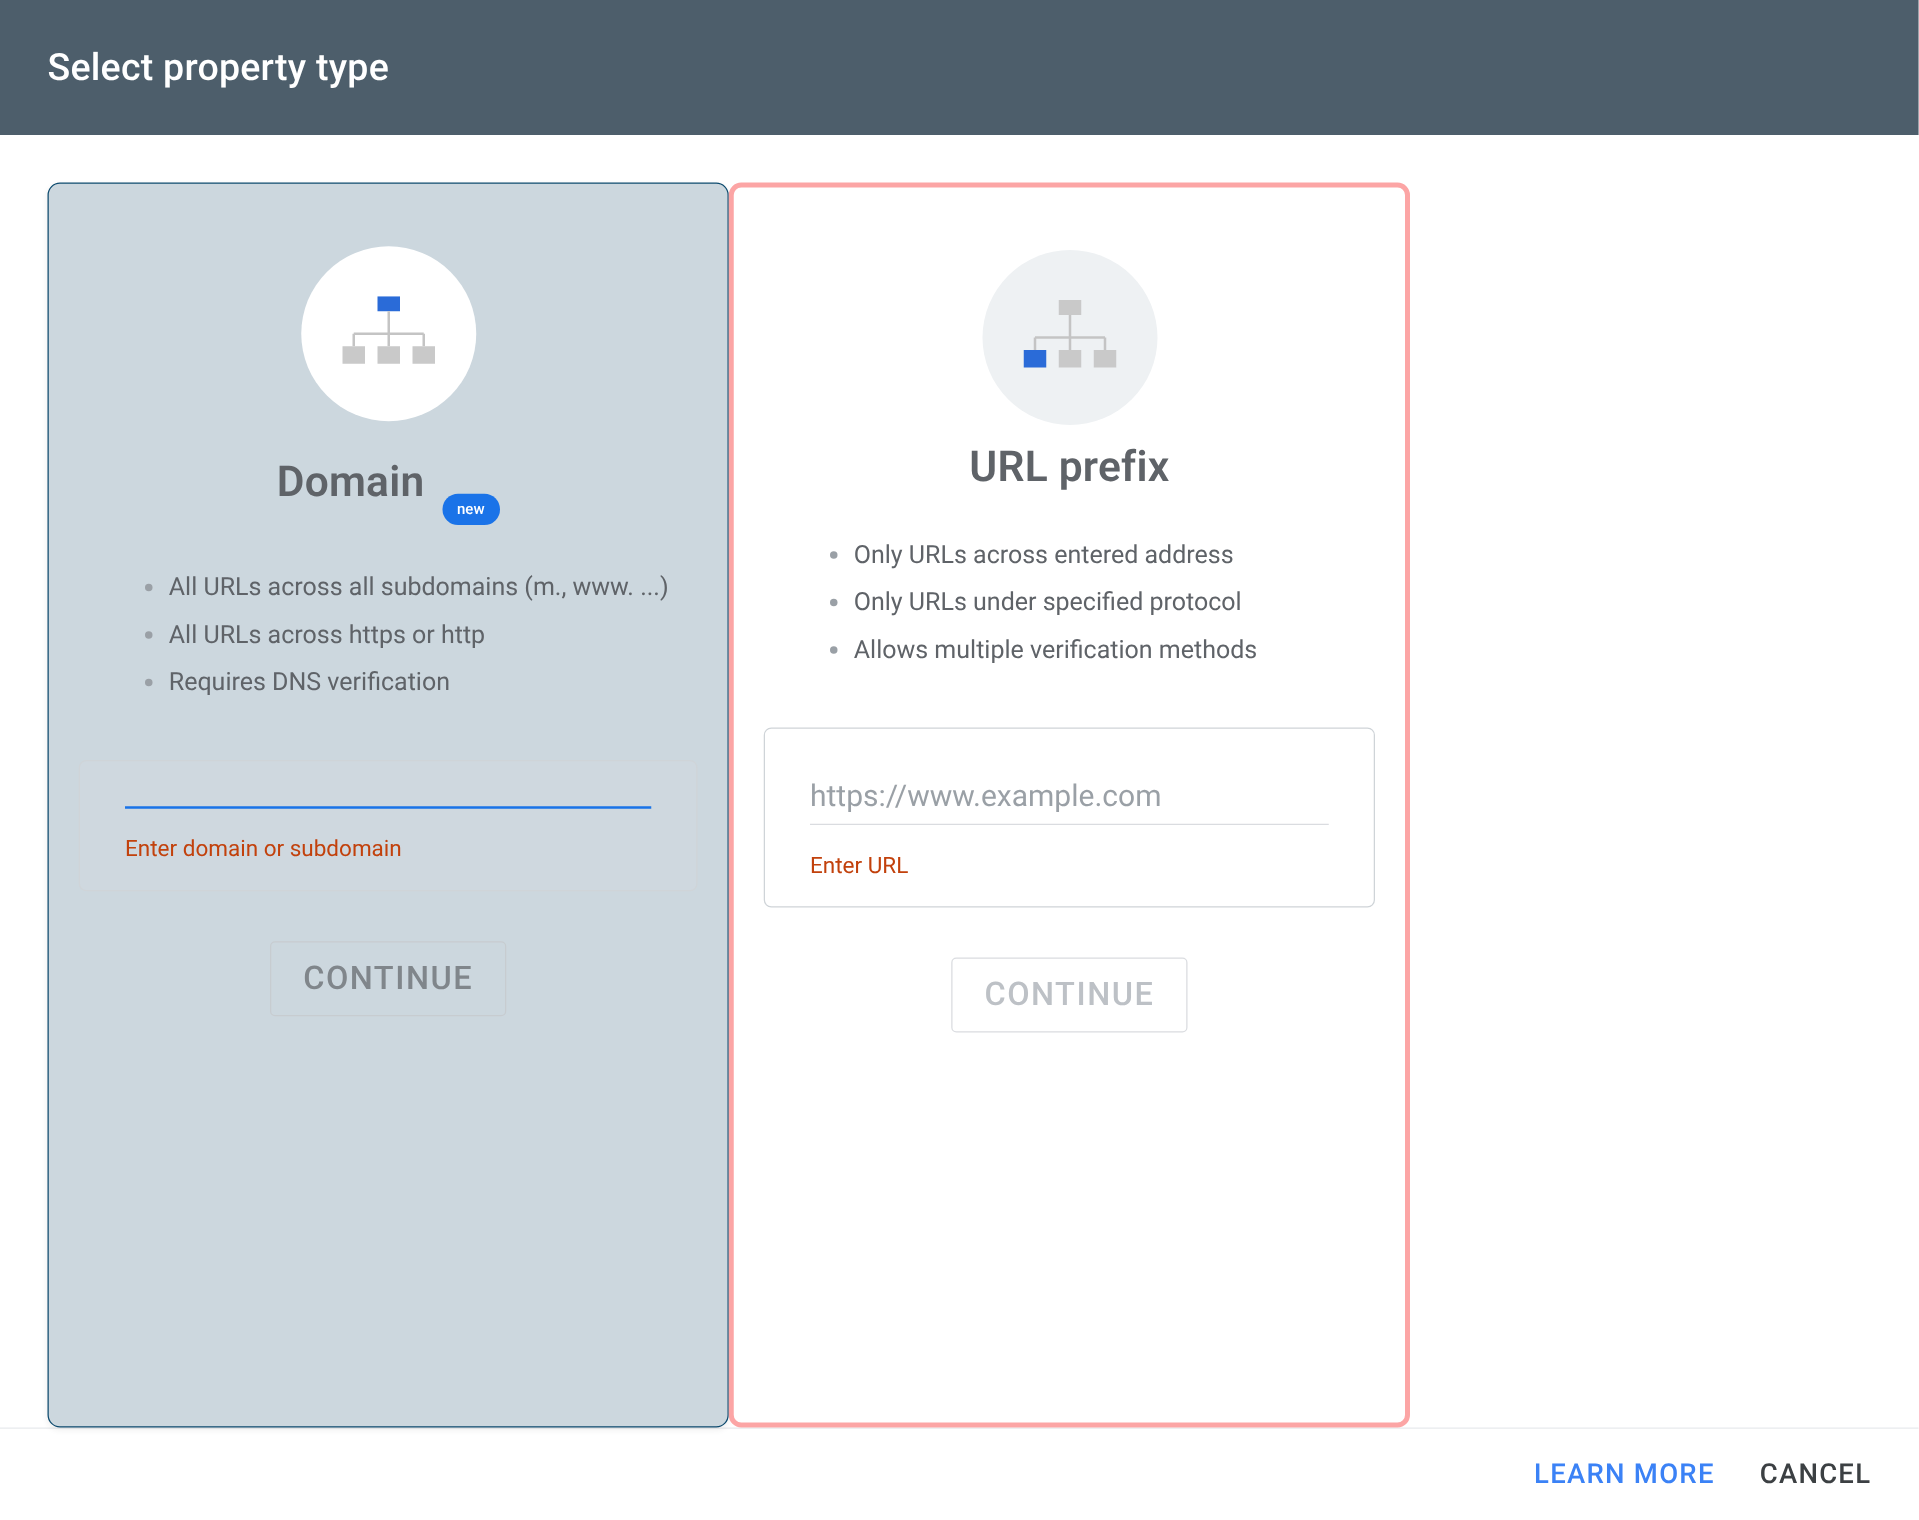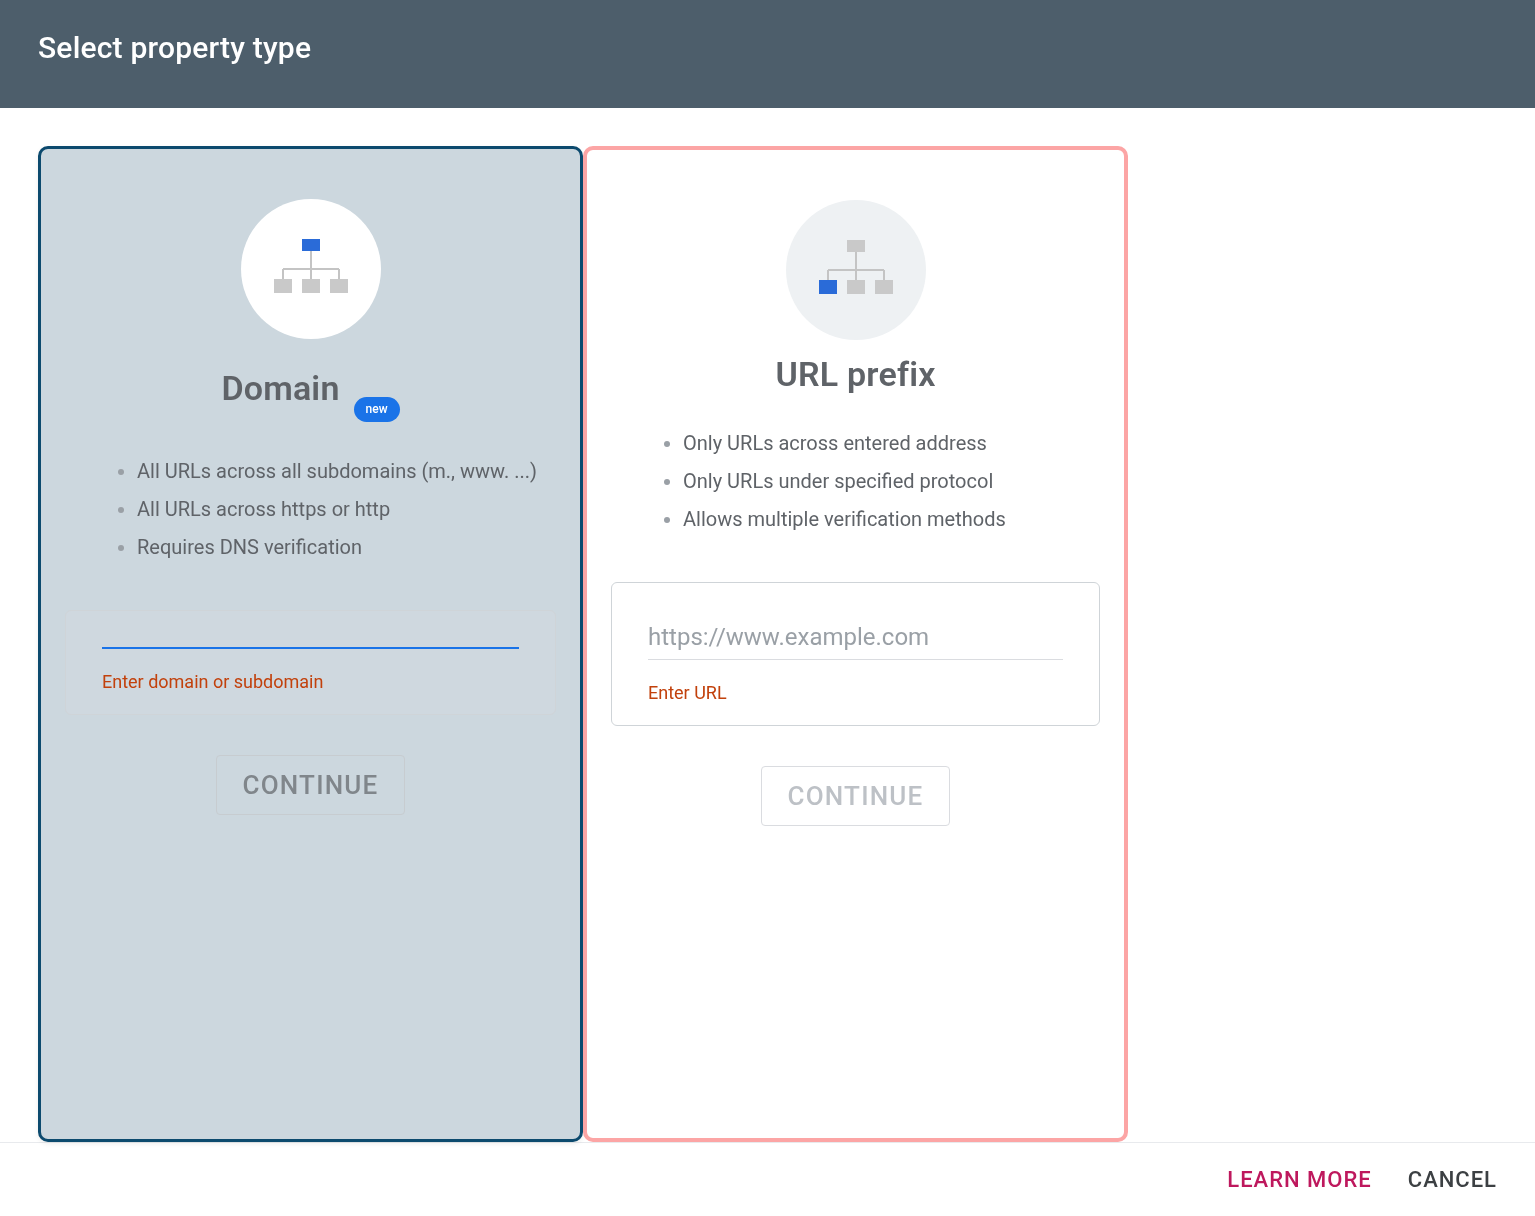--- a/index.html
+++ b/index.html
@@ -19,21 +19,21 @@
       display: flex;
       flex-direction: column;
       position: relative;
     }
     .header {
       background: #4d5e6b;
       color: #fff;
       padding: 30px 38px;
       height: 108px;
       display: flex;
-      align-items: flex-start;
+      align-items: center;
     }
     .header h1 {
       font-size: 30px;
       font-weight: 500;
       letter-spacing: 0.2px;
     }
     .body {
       flex: 1;
       padding: 38px 38px 0 38px;
       display: flex;
@@ -45,21 +45,21 @@
       flex: 0 0 545px;
       border-radius: 10px;
       padding: 50px 24px 38px 24px;
       display: flex;
       flex-direction: column;
       align-items: center;
       position: relative;
     }
     .card-domain {
       background: #ccd7de;
-      border: 3px solid #0c4a6e;
+      border: 1px solid #0c4a6e;
       box-shadow: 0 2px 5px rgba(0,0,0,0.07);
     }
     .card-url {
       background: #fff;
       border: 4px solid #fca5a5;
     }
     .or-col {
       width: 64px;
       display: flex;
       align-items: center;
@@ -162,21 +162,21 @@
       gap: 36px;
     }
     .footer button {
       border: none;
       background: none;
       font-size: 22px;
       font-weight: 500;
       letter-spacing: 1px;
       cursor: pointer;
     }
-    .learn-more-btn { color: #be185d; }
+    .learn-more-btn { color: #3b82f6; }
     .cancel-btn { color: #3c4043; }
   </style>
 </head>
 <body>
 
 <div class="dialog">
 
   <div class="header">
     <h1>Select property type</h1>
   </div>

